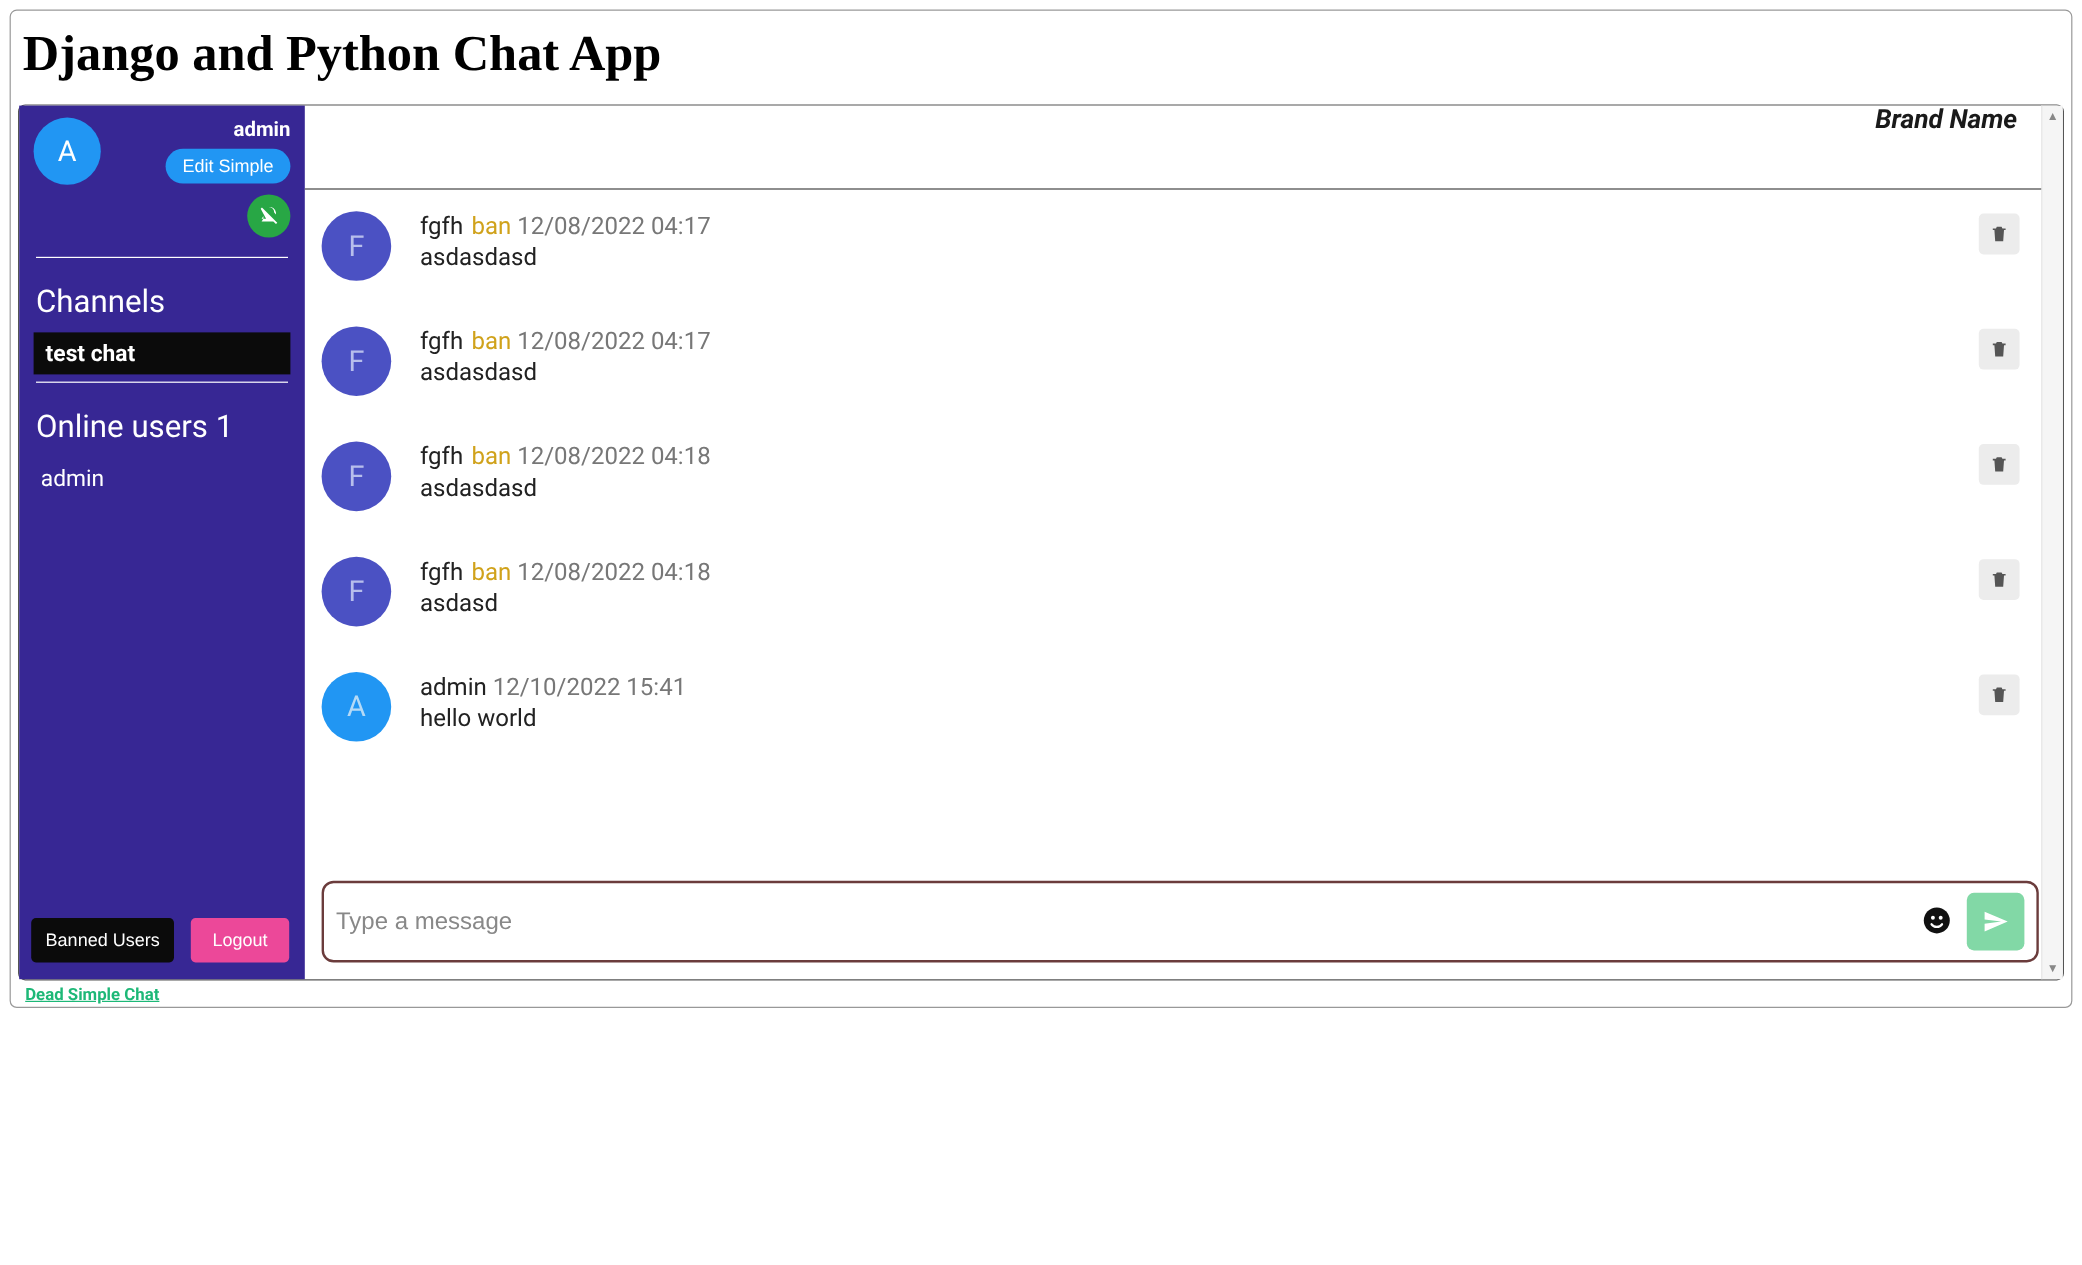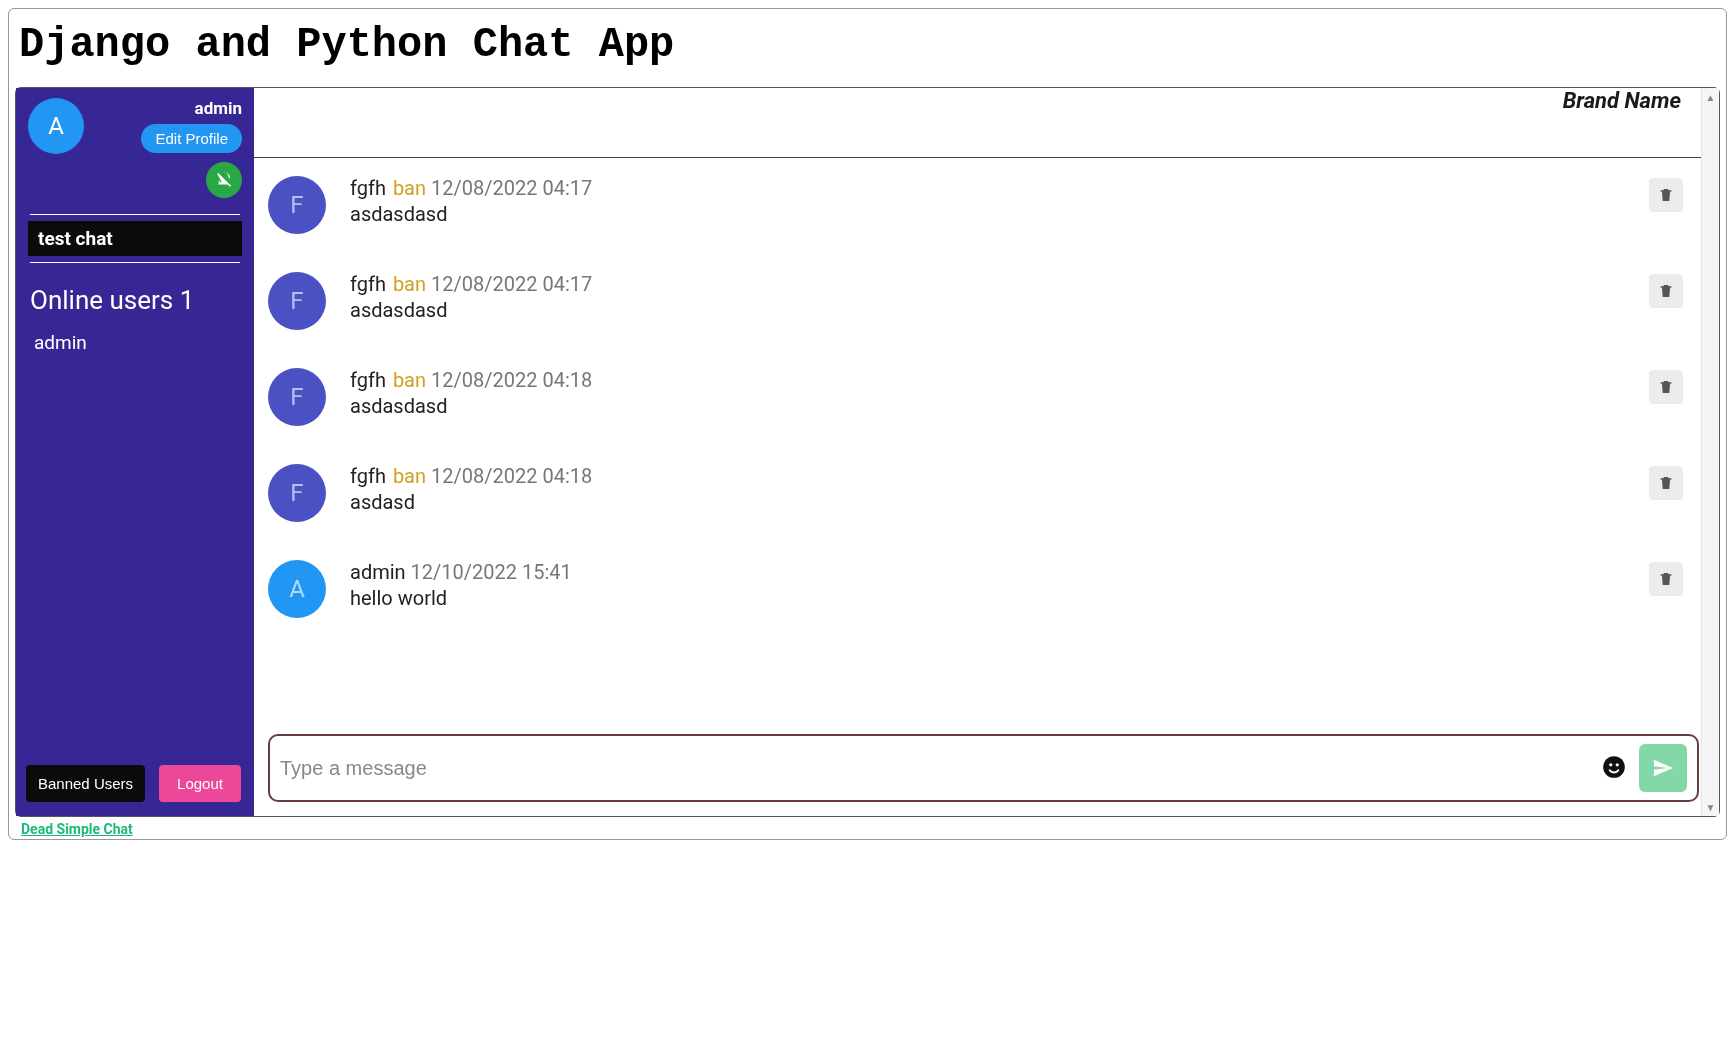--- a/index.html
+++ b/index.html
@@ -7,21 +7,21 @@
   font-family: -apple-system, BlinkMacSystemFont, "Segoe UI", Roboto, sans-serif;
   background: #fff;
   padding: 8px;
 }
 .outer-frame {
   border: 1px solid #999;
   border-radius: 6px;
   padding: 6px 6px 2px 6px;
 }
 .page-title {
-  font-family: Liberation Mono, monospace;
+  font-family: Liberation Serif, serif;
   font-size: 42px;
   font-weight: bold;
   margin: 6px 0 18px 4px;
 }
 .chat-frame {
   border: 1.5px solid #555;
   border-radius: 6px;
   position: relative;
   height: 730px;
   display: flex;
@@ -262,31 +262,32 @@
 <div class="outer-frame">
   <h1 class="page-title">Django and Python Chat App</h1>
 
   <div class="chat-frame">
 
     <aside class="sidebar">
       <div class="sidebar-top">
         <div class="avatar-lg">A</div>
         <div class="sidebar-top-right">
           <div class="username-label">admin</div>
-          <button class="edit-profile-btn">Edit Profile</button>
+          <button class="edit-profile-btn">Edit Simple</button>
         </div>
       </div>
       <div class="bell-row">
         <button class="bell-btn">
           <svg width="18" height="18" viewBox="0 0 24 24" fill="#fff">
               <path d="M12 2a6 6 0 0 0-6 6v4l-2 3h5l-6-11 1.4-1.4L21.4 19.6 20 21l-3-3H4l2-3V8a6 6 0 0 1 12 0v.2l2 2V8a8 8 0 0 0-8-6z"></path>
             </svg>
         </button>
       </div>
       <hr class="divider">
+      <div class="section-head">Channels</div>
       <div id="channel-list">
           <div class="channel-item">test chat</div>
         </div>
       <hr class="divider">
       <div class="section-head">Online users 1</div>
       <div id="online-list">
           <div class="online-user-item">admin</div>
         </div>
       <div class="sidebar-filler"></div>
       <div class="sidebar-bottom">

